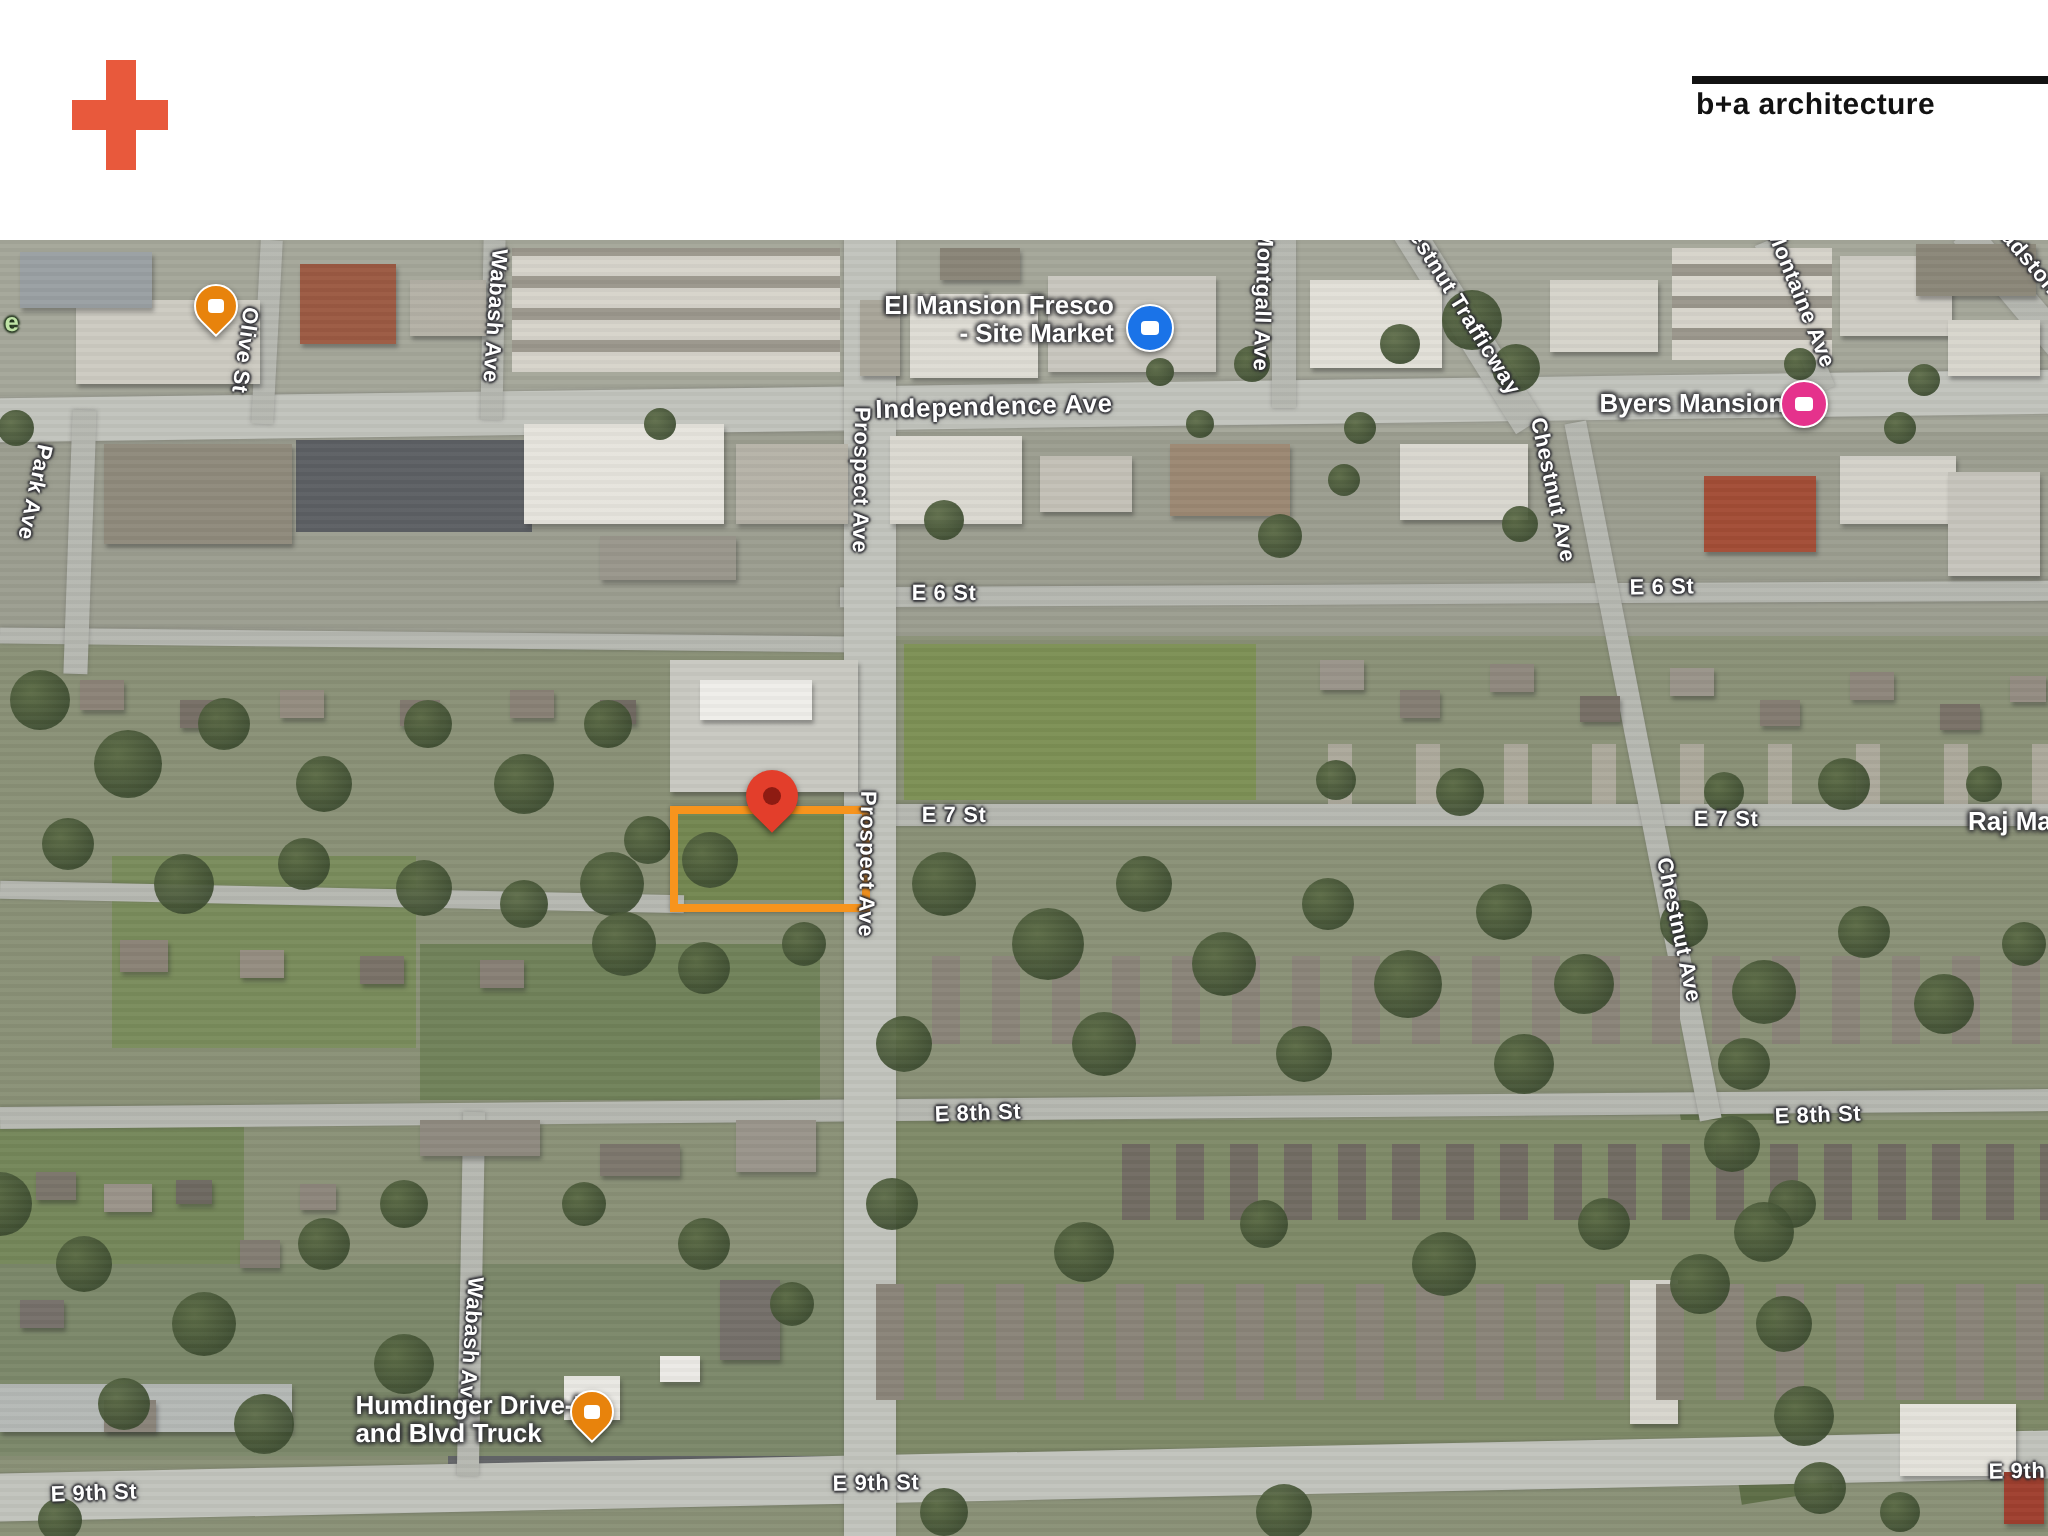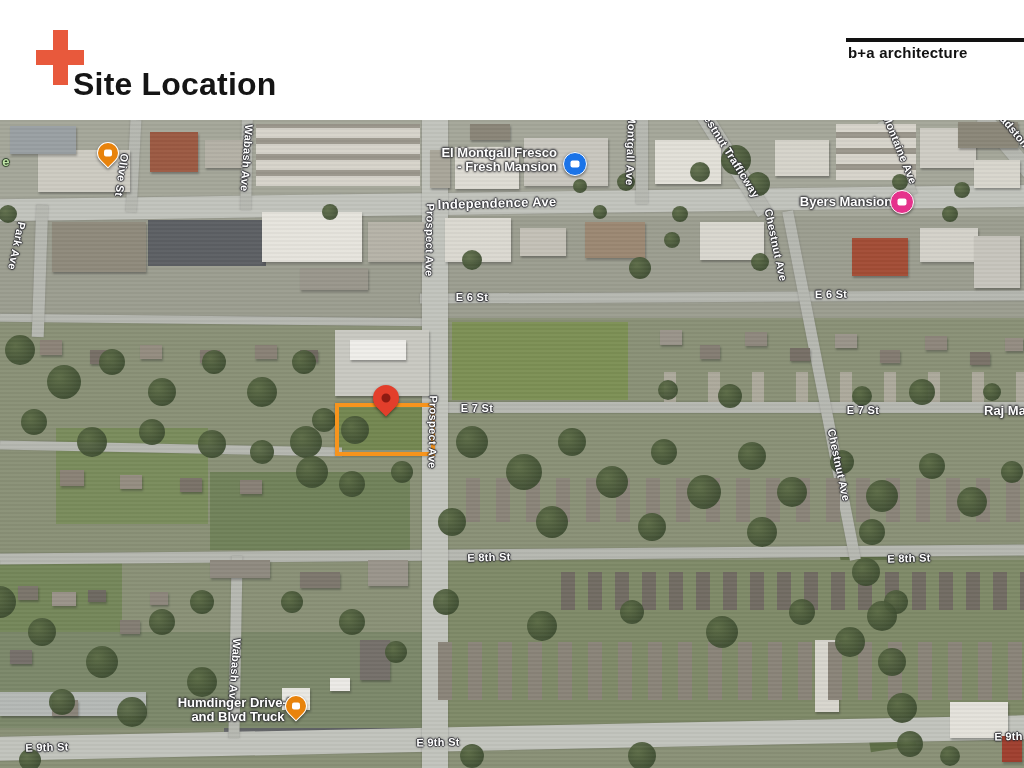--- a/index.html
+++ b/index.html
@@ -26,21 +26,21 @@
   .strip-rowsB{background:repeating-linear-gradient(90deg,transparent 0 6px,#8a8479 6px 20px,transparent 20px 30px);}
   .strip-rowsC{background:repeating-linear-gradient(90deg,transparent 0 14px,#b3aea3 14px 26px,transparent 26px 44px);opacity:.85;}
   .tree{border-radius:50%;background:radial-gradient(circle at 35% 35%, #5a6a44, #3d4c30 72%);opacity:.92;}
   .grain{left:0;top:0;width:1024px;height:648px;pointer-events:none;
          background:repeating-linear-gradient(0deg,rgba(255,255,255,.025) 0 2px,rgba(0,0,0,.03) 2px 4px);}
   .slabel{color:#fff;font-weight:bold;white-space:nowrap;letter-spacing:.3px;
           text-shadow:-1px 0 1px rgba(45,45,50,.85),1px 0 1px rgba(45,45,50,.85),
                       0 -1px 1px rgba(45,45,50,.85),0 1px 1px rgba(45,45,50,.85),0 0 3px rgba(45,45,50,.6);}
   .slabel.park{color:#bfe3a6;text-shadow:-1px 0 1px rgba(30,50,25,.9),1px 0 1px rgba(30,50,25,.9),
                       0 -1px 1px rgba(30,50,25,.9),0 1px 1px rgba(30,50,25,.9);}
-  .poi{color:#fff;font-weight:bold;font-size:13px;line-height:14px;white-space:nowrap;text-align:center;
+  .poi{color:#fff;font-weight:bold;font-size:13px;line-height:14px;white-space:nowrap;
        text-shadow:-1px 0 2px rgba(45,45,50,.9),1px 0 2px rgba(45,45,50,.9),
                    0 -1px 2px rgba(45,45,50,.9),0 1px 2px rgba(45,45,50,.9);}
   .mcirc{width:22px;height:22px;border-radius:50%;border:1.5px solid #fff;box-shadow:0 1px 3px rgba(0,0,0,.5);}
   .mglyph{position:absolute;left:50%;top:50%;width:9px;height:7px;border-radius:2px;background:#fff;transform:translate(-50%,-50%);}
   .mpin{width:20px;height:20px;border-radius:50% 50% 50% 0;border:1.5px solid #fff;
         transform:rotate(-45deg);transform-origin:center;box-shadow:-1px 1px 3px rgba(0,0,0,.45);}
   .mpin .mglyph{transform:translate(-50%,-50%) rotate(45deg);width:8px;height:7px;}
   .spin{width:26px;height:26px;border-radius:50% 50% 50% 0;transform:rotate(-45deg);
         box-shadow:-1px 1px 3px rgba(0,0,0,.5);}
   .sdot{position:absolute;left:50%;top:50%;width:9px;height:9px;border-radius:50%;transform:translate(-50%,-50%);}
@@ -48,21 +48,20 @@
 </style>
 </head>
 <body>
 
 <div class="slide">
   <header>
     <div class="plus">
       <span class="pv"></span>
       <span class="ph"></span>
     </div>
-    <h1>Site Location</h1>
     <div class="logo-bar"></div>
     <div class="logo-text">b+a architecture</div>
   </header>
   <div id="map">
       <div class="zone" style="left: 0px; top: 0px; width: 1024px; height: 96px; background: rgb(165, 167, 154);"></div>
       <div class="zone" style="left: 0px; top: 96px; width: 1024px; height: 102px; background: rgb(156, 158, 144);"></div>
       <div class="zone" style="left: 0px; top: 198px; width: 1024px; height: 450px; background: rgb(138, 145, 119);"></div>
       <div class="zone" style="left: 452px; top: 202px; width: 176px; height: 78px; background: rgb(125, 144, 85);"></div>
       <div class="zone" style="left: 336px; top: 284px; width: 92px; height: 46px; background: rgb(116, 135, 81);"></div>
       <div class="zone" style="left: 56px; top: 308px; width: 152px; height: 96px; background: rgb(122, 140, 92);"></div>
@@ -262,22 +261,22 @@
       <div class="slabel" style="left: 235px; top: 552px; font-size: 11px; transform: translate(-50%, -50%) rotate(94deg);">Wabash Ave</div>
       <div class="slabel" style="left: 17px; top: 126px; font-size: 11px; transform: translate(-50%, -50%) rotate(102deg);">Park Ave</div>
       <div class="slabel" style="left: 631px; top: 30px; font-size: 11px; transform: translate(-50%, -50%) rotate(92deg);">Montgall Ave</div>
       <div class="slabel" style="left: 776px; top: 125px; font-size: 11px; transform: translate(-50%, -50%) rotate(78deg);">Chestnut Ave</div>
       <div class="slabel" style="left: 839px; top: 345px; font-size: 11px; transform: translate(-50%, -50%) rotate(78deg);">Chestnut Ave</div>
       <div class="slabel" style="left: 900px; top: 29px; font-size: 11px; transform: translate(-50%, -50%) rotate(68deg);">Montaine Ave</div>
       <div class="slabel" style="left: 1022px; top: 20px; font-size: 11px; transform: translate(-50%, -50%) rotate(50deg);">Gladstone Blvd</div>
       <div class="slabel" style="left: 728px; top: 30px; font-size: 11px; transform: translate(-50%, -50%) rotate(58deg);">Chestnut Trafficway</div>
       <div class="slabel park" style="left: 6px; top: 41px; font-size: 13px; transform: translate(-50%, -50%) rotate(0deg);">e</div>
       <div class="poi" style="right: 467px; top: 26px; text-align: right;">
-        <div>El Montgall Fresco</div>
-        <div>- Fresh Mansion</div>
+        <div>El Mansion Fresco</div>
+        <div>- Site Market</div>
       </div>
       <div class="poi" style="left: 846px; top: 82px; transform: translate(-50%, -50%);">
         <div>Byers Mansion</div>
       </div>
       <div class="poi" style="left: 238px; top: 590px; transform: translate(-50%, -50%);">
         <div>Humdinger Drive-In</div>
         <div>and Blvd Truck</div>
       </div>
       <div class="poi" style="left: 984px; top: 284px; text-align: left;">
         <div>Raj Ma H</div>

